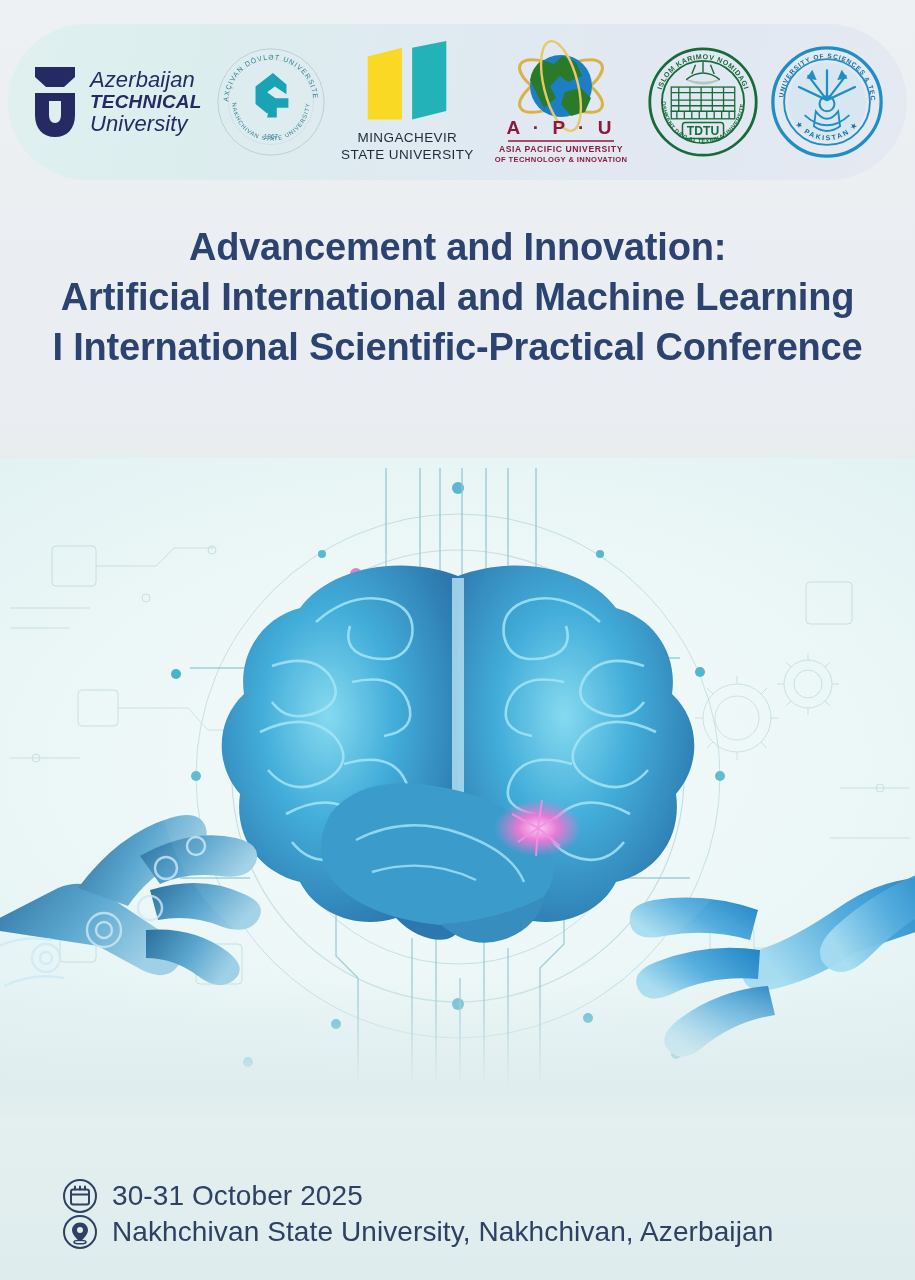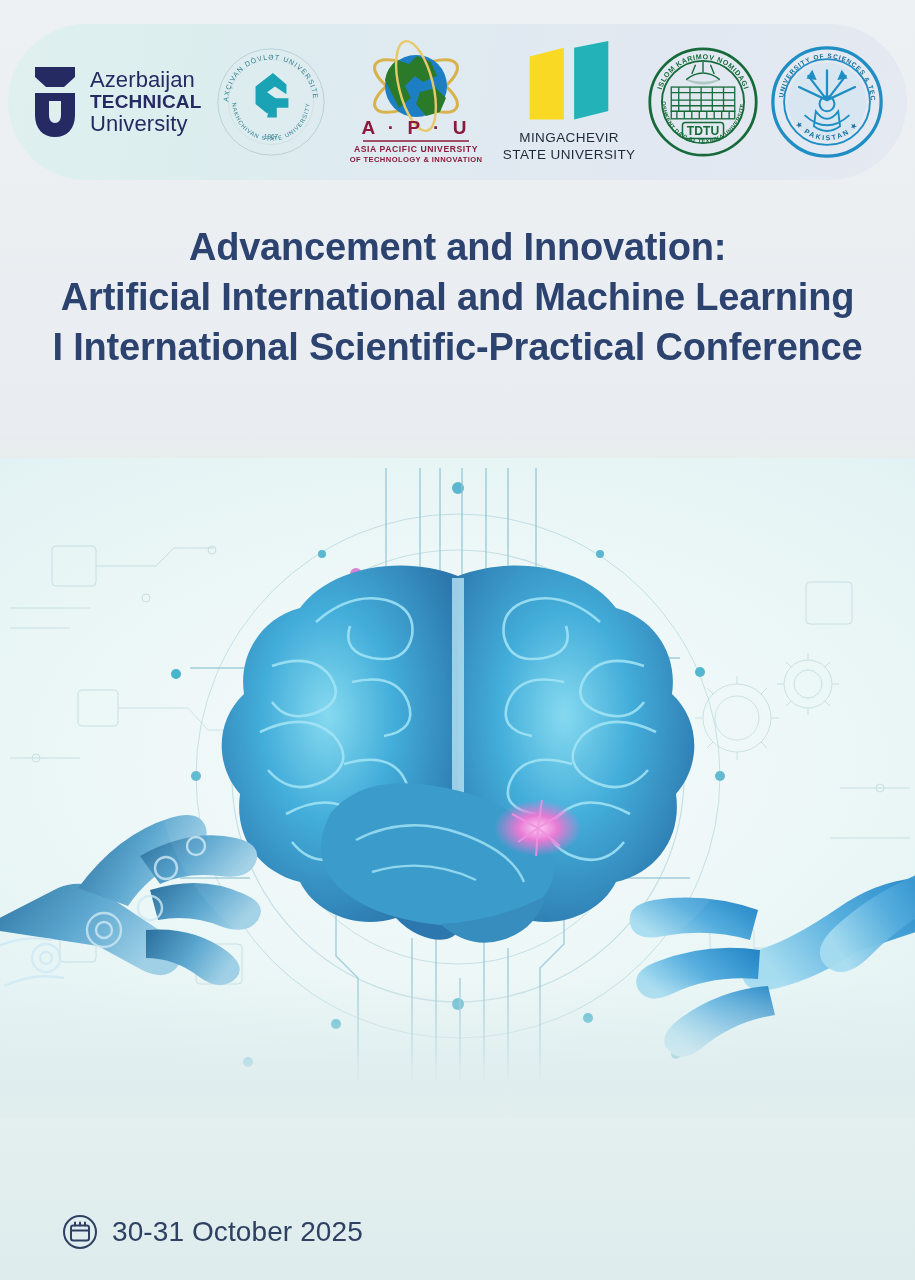--- a/index.html
+++ b/index.html
@@ -35,21 +35,21 @@
     display: flex;
     align-items: center;
     justify-content: center;
     height: 132px;
     flex: 0 0 auto;
   }
 
   
   .atu { display: flex; align-items: center; gap: 12px; }
   .atu-mark { width: 46px; height: 74px; position: relative; }
-  .atu-words { line-height: 1.08; color: #262a63; }
+  .atu-words { line-height: 1.08; color: #262a63; font-style: italic; }
   .atu-l1 { font-size: 22px; font-weight: 500; letter-spacing: .1px;}
   .atu-l2 { font-size: 19px; font-weight: 800; letter-spacing: .2px;}
   .atu-l3 { font-size: 22px; font-weight: 500; letter-spacing: .1px; margin-top: 30px;}
 
   
   .mgu { display:flex; flex-direction:column; align-items:center; gap:7px; }
   .mgu-cap { text-align:center; color:#1c2a3a; font-size:13.5px; line-height:1.25; letter-spacing:.4px; font-weight:400;}
 
   
   .title-block {
@@ -137,47 +137,47 @@
         </text>
         <g fill="#1aa3b5">
           <path d="M44 44 L62 30 L76 42 L76 52 L64 44 L56 50 L70 60 L56 72 L44 62 Z"></path>
           <path d="M60 56 L78 56 L78 66 L66 66 L66 76 L56 76 Z"></path>
         </g>
         <text x="60" y="98" text-anchor="middle" font-size="6.5" fill="#2f7f92" font-family="'Liberation Sans',sans-serif">1967</text>
       </svg>
     </div>
 
     <div class="logo-slot">
-      <svg viewBox="0 0 150 128" width="150" height="128" aria-hidden="true">
-        <g transform="translate(75,48)">
-          <ellipse rx="46" ry="17" fill="none" stroke="#d8b24a" stroke-width="3" transform="rotate(28)"></ellipse>
-          <ellipse rx="46" ry="17" fill="none" stroke="#d8b24a" stroke-width="3" transform="rotate(-28)"></ellipse>
-          <circle r="31" fill="#1c7fc4"></circle>
-          <path d="M-31 -6 a31 31 0 0 1 12 -20 l12 4 l8 -8 l14 6 l6 14 l-14 6 l-8 -6 l-10 10 l6 12 l-12 10 Z" fill="#2a7a2a"></path>
-          <path d="M4 6 l16 -4 l10 10 l-6 14 l-14 4 l-10 -12 Z" fill="#2a7a2a"></path>
-          <ellipse rx="46" ry="17" fill="none" stroke="#e8c96a" stroke-width="2.4" transform="rotate(76)"></ellipse>
-        </g>
-        <text x="75" y="96" text-anchor="middle" font-size="19" font-weight="bold" fill="#8c1a3c" letter-spacing="4" font-family="'Liberation Sans',sans-serif">A · P · U</text>
-        <line x1="22" y1="103" x2="128" y2="103" stroke="#8c1a3c" stroke-width="1.6"></line>
-        <text x="75" y="114" text-anchor="middle" font-size="8.6" font-weight="bold" fill="#8c1a3c" letter-spacing="0.6" font-family="'Liberation Sans',sans-serif">ASIA PACIFIC UNIVERSITY</text>
-        <text x="75" y="124" text-anchor="middle" font-size="7.6" font-weight="bold" fill="#8c1a3c" letter-spacing="0.4" font-family="'Liberation Sans',sans-serif">OF TECHNOLOGY &amp; INNOVATION</text>
-      </svg>
-    </div>
-
-    <div class="logo-slot">
       <div class="mgu">
         <svg viewBox="0 0 108 96" width="108" height="82" aria-hidden="true">
           <path d="M8 18 L48 8 L48 92 L8 92 Z" fill="#f9d923"></path>
           <path d="M60 8 L100 0 L100 82 L60 92 Z" fill="#22b2b8"></path>
         </svg>
         <div class="mgu-cap">
           <span>MINGACHEVIR</span><br>
           <span>STATE UNIVERSITY</span>
         </div>
       </div>
+    </div>
+
+    <div class="logo-slot">
+      <svg viewBox="0 0 150 128" width="150" height="128" aria-hidden="true">
+        <g transform="translate(75,48)">
+          <ellipse rx="46" ry="17" fill="none" stroke="#d8b24a" stroke-width="3" transform="rotate(28)"></ellipse>
+          <ellipse rx="46" ry="17" fill="none" stroke="#d8b24a" stroke-width="3" transform="rotate(-28)"></ellipse>
+          <circle r="31" fill="#1c7fc4"></circle>
+          <path d="M-31 -6 a31 31 0 0 1 12 -20 l12 4 l8 -8 l14 6 l6 14 l-14 6 l-8 -6 l-10 10 l6 12 l-12 10 Z" fill="#2a7a2a"></path>
+          <path d="M4 6 l16 -4 l10 10 l-6 14 l-14 4 l-10 -12 Z" fill="#2a7a2a"></path>
+          <ellipse rx="46" ry="17" fill="none" stroke="#e8c96a" stroke-width="2.4" transform="rotate(76)"></ellipse>
+        </g>
+        <text x="75" y="96" text-anchor="middle" font-size="19" font-weight="bold" fill="#8c1a3c" letter-spacing="4" font-family="'Liberation Sans',sans-serif">A · P · U</text>
+        <line x1="22" y1="103" x2="128" y2="103" stroke="#8c1a3c" stroke-width="1.6"></line>
+        <text x="75" y="114" text-anchor="middle" font-size="8.6" font-weight="bold" fill="#8c1a3c" letter-spacing="0.6" font-family="'Liberation Sans',sans-serif">ASIA PACIFIC UNIVERSITY</text>
+        <text x="75" y="124" text-anchor="middle" font-size="7.6" font-weight="bold" fill="#8c1a3c" letter-spacing="0.4" font-family="'Liberation Sans',sans-serif">OF TECHNOLOGY &amp; INNOVATION</text>
+      </svg>
     </div>
 
     <div class="logo-slot">
       <svg viewBox="0 0 120 120" width="112" height="112" aria-hidden="true">
         <defs>
           <path id="tdtuTop" d="M14,60 A46,46 0 0 1 106,60"></path>
           <path id="tdtuBot" d="M16,60 A44,44 0 0 0 104,60"></path>
         </defs>
         <circle cx="60" cy="60" r="57" fill="none" stroke="#176b3a" stroke-width="3"></circle>
         <circle cx="60" cy="60" r="44" fill="none" stroke="#176b3a" stroke-width="2"></circle>
@@ -416,15 +416,26 @@
         <svg viewBox="0 0 36 36" width="36" height="36" aria-hidden="true">
           <circle cx="18" cy="18" r="16" fill="none" stroke="#2e4163" stroke-width="2"></circle>
           <rect x="9" y="11.5" width="18" height="15" rx="2.2" fill="none" stroke="#2e4163" stroke-width="2"></rect>
           <path d="M9 16.5 h18" stroke="#2e4163" stroke-width="2"></path>
           <path d="M13 11.5 v-3 M18 11.5 v-3 M23 11.5 v-3" stroke="#2e4163" stroke-width="2" stroke-linecap="round"></path>
         </svg>
       </span>
       <span class="txt">30-31 October 2025</span>
     </div>
 
+    <div class="info-row">
+      <span class="ico">
+        <svg viewBox="0 0 36 36" width="36" height="36" aria-hidden="true">
+          <circle cx="18" cy="18" r="16" fill="none" stroke="#2e4163" stroke-width="2"></circle>
+          <path d="M18 8.5 c-4.6 0 -8 3.4 -8 7.8 c0 5.6 8 11.2 8 11.2 s8 -5.6 8 -11.2 c0 -4.4 -3.4 -7.8 -8 -7.8 z" fill="#2e4163"></path>
+          <circle cx="18" cy="16" r="3" fill="#dfeced"></circle>
+          <ellipse cx="18" cy="28" rx="6" ry="1.8" fill="none" stroke="#2e4163" stroke-width="1.6"></ellipse>
+        </svg>
+      </span>
+      <span class="txt">Nakhchivan State University, Nakhchivan, Azerbaijan</span>
+    </div>
   </div>
 
 </div>
 
 </body></html>

